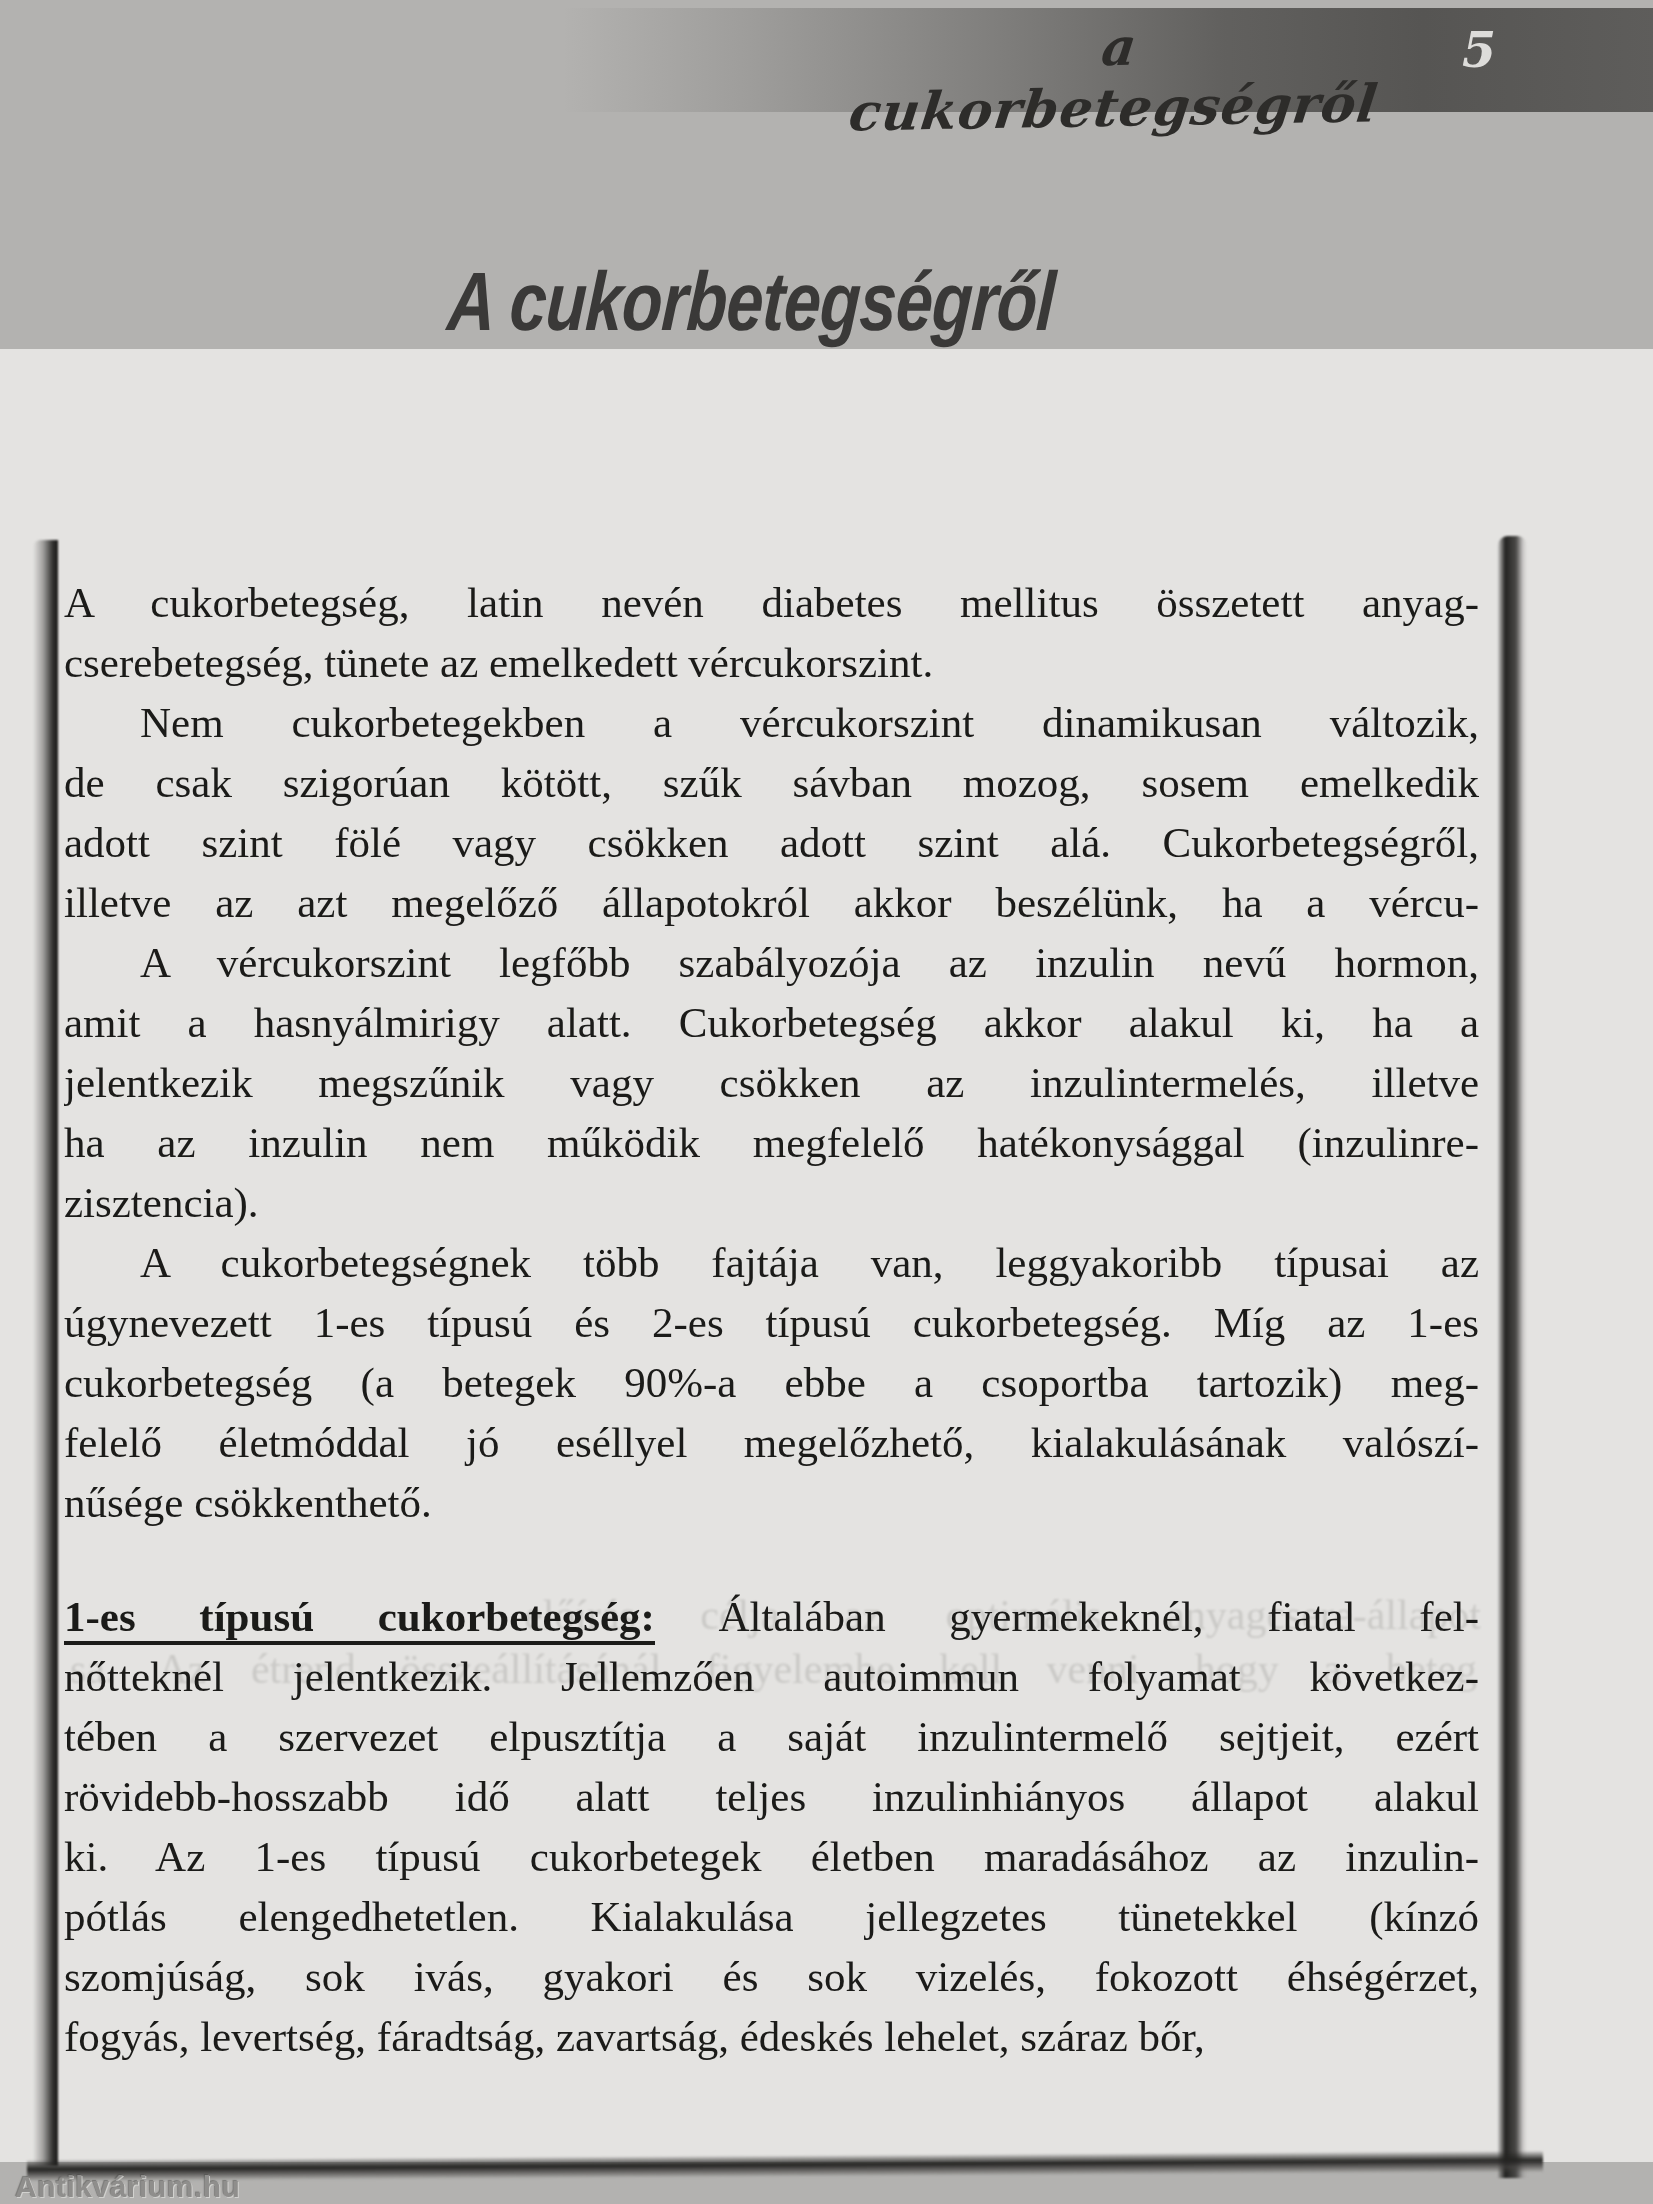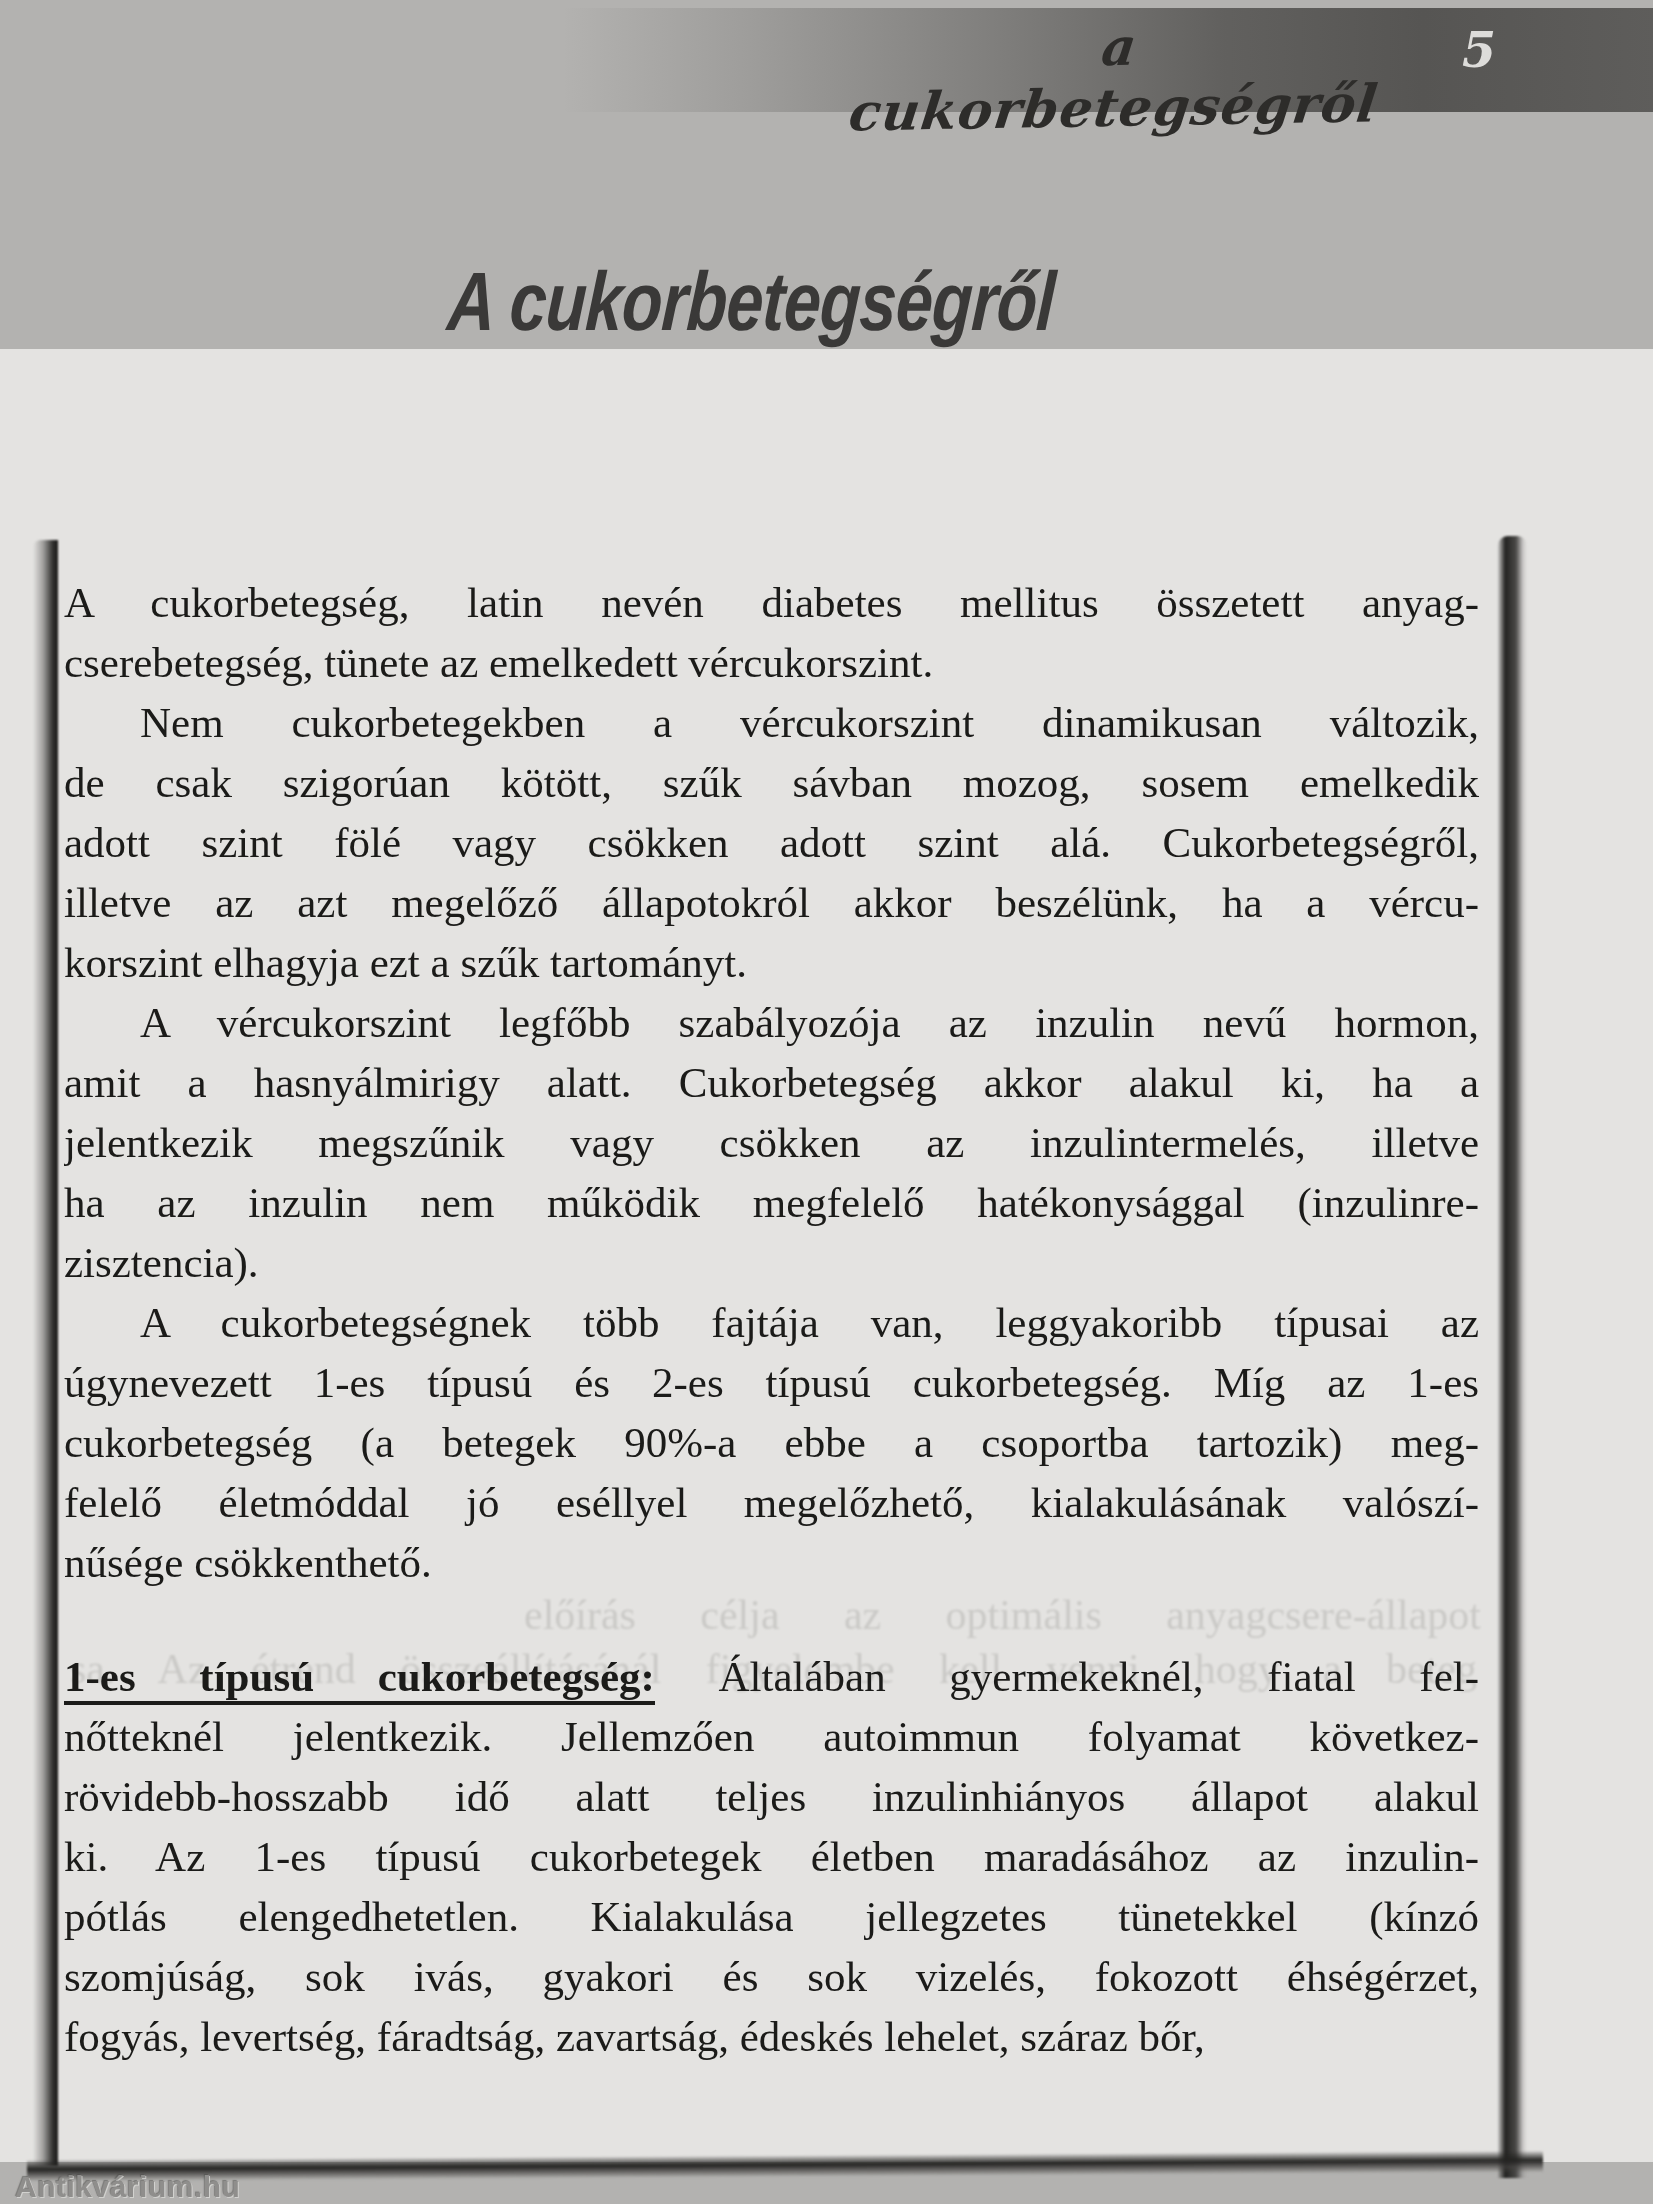--- a/index.html
+++ b/index.html
@@ -191,21 +191,20 @@
     <div>
       <div class="line">A cukorbetegség, latin nevén diabetes mellitus összetett anyag-</div>
       <div class="line last">cserebetegség, tünete az emelkedett vércukorszint.</div>
     </div>
 
     <div>
       <div class="line indent">Nem cukorbetegekben a vércukorszint dinamikusan változik,</div>
       <div class="line">de csak szigorúan kötött, szűk sávban mozog, sosem emelkedik</div>
       <div class="line">adott szint fölé vagy csökken adott szint alá. Cukorbetegségről,</div>
       <div class="line">illetve az azt megelőző állapotokról akkor beszélünk, ha a vércu-</div>
-      <div class="line last">korszint elhagyja ezt a szűk tartományt.</div>
     </div>
 
     <div>
       <div class="line indent">A vércukorszint legfőbb szabályozója az inzulin nevű hormon,</div>
       <div class="line">amit a hasnyálmirigy alatt. Cukorbetegség akkor alakul ki, ha a</div>
       <div class="line">jelentkezik megszűnik vagy csökken az inzulintermelés, illetve</div>
       <div class="line">ha az inzulin nem működik megfelelő hatékonysággal (inzulinre-</div>
       <div class="line last">zisztencia).</div>
     </div>
 
@@ -215,20 +214,21 @@
       <div class="line">cukorbetegség (a betegek 90%-a ebbe a csoportba tartozik) meg-</div>
       <div class="line">felelő életmóddal jó eséllyel megelőzhető, kialakulásának valószí-</div>
       <div class="line last">nűsége csökkenthető.</div>
     </div>
 
     <div class="para-gap">
       <div class="line">
         <span class="lead">1-es típusú cukorbetegség:</span><span> Általában gyermekeknél, fiatal fel-</span>
       </div>
       <div class="line">nőtteknél jelentkezik. Jellemzően autoimmun folyamat következ-</div>
+      <div class="line">tében a szervezet elpusztítja a saját inzulintermelő sejtjeit, ezért</div>
       <div class="line">rövidebb-hosszabb idő alatt teljes inzulinhiányos állapot alakul</div>
       <div class="line">ki. Az 1-es típusú cukorbetegek életben maradásához az inzulin-</div>
       <div class="line">pótlás elengedhetetlen. Kialakulása jellegzetes tünetekkel (kínzó</div>
       <div class="line">szomjúság, sok ivás, gyakori és sok vizelés, fokozott éhségérzet,</div>
       <div class="line last">fogyás, levertség, fáradtság, zavartság, édeskés lehelet, száraz bőr,</div>
     </div>
 
   </div>
 
   <div class="edge-left"></div>

